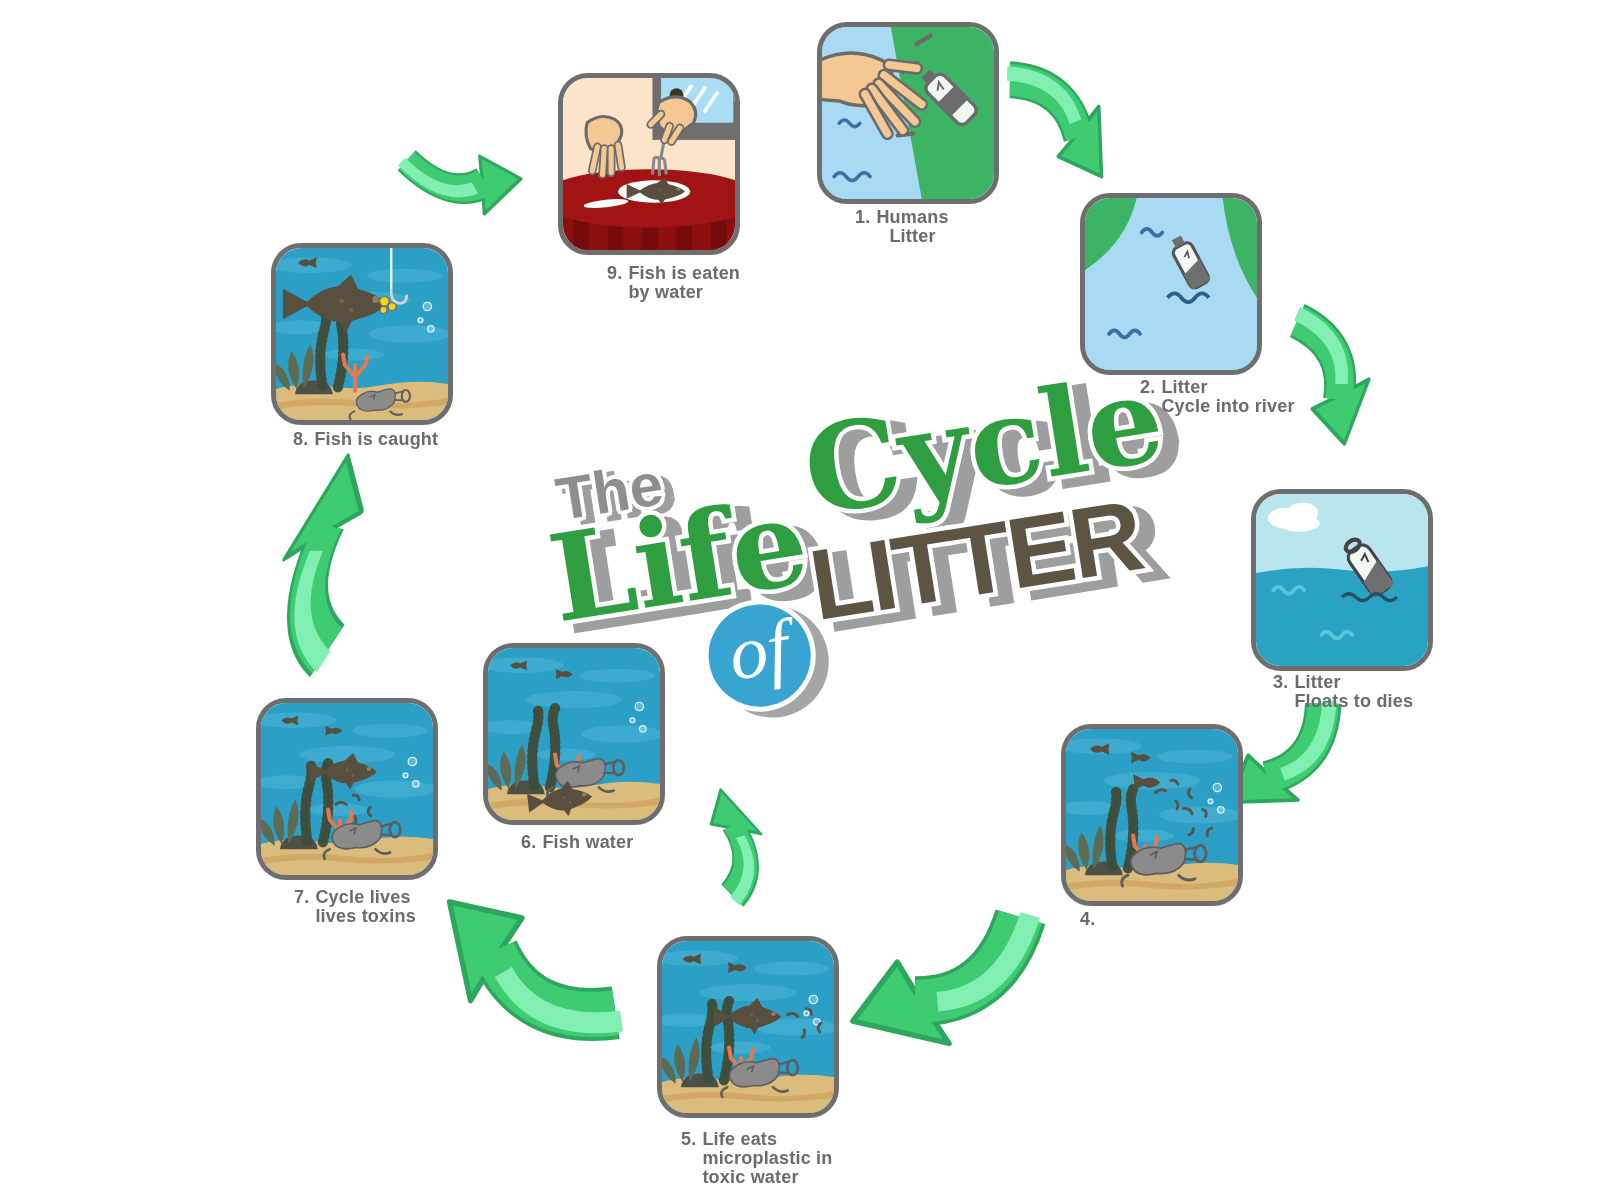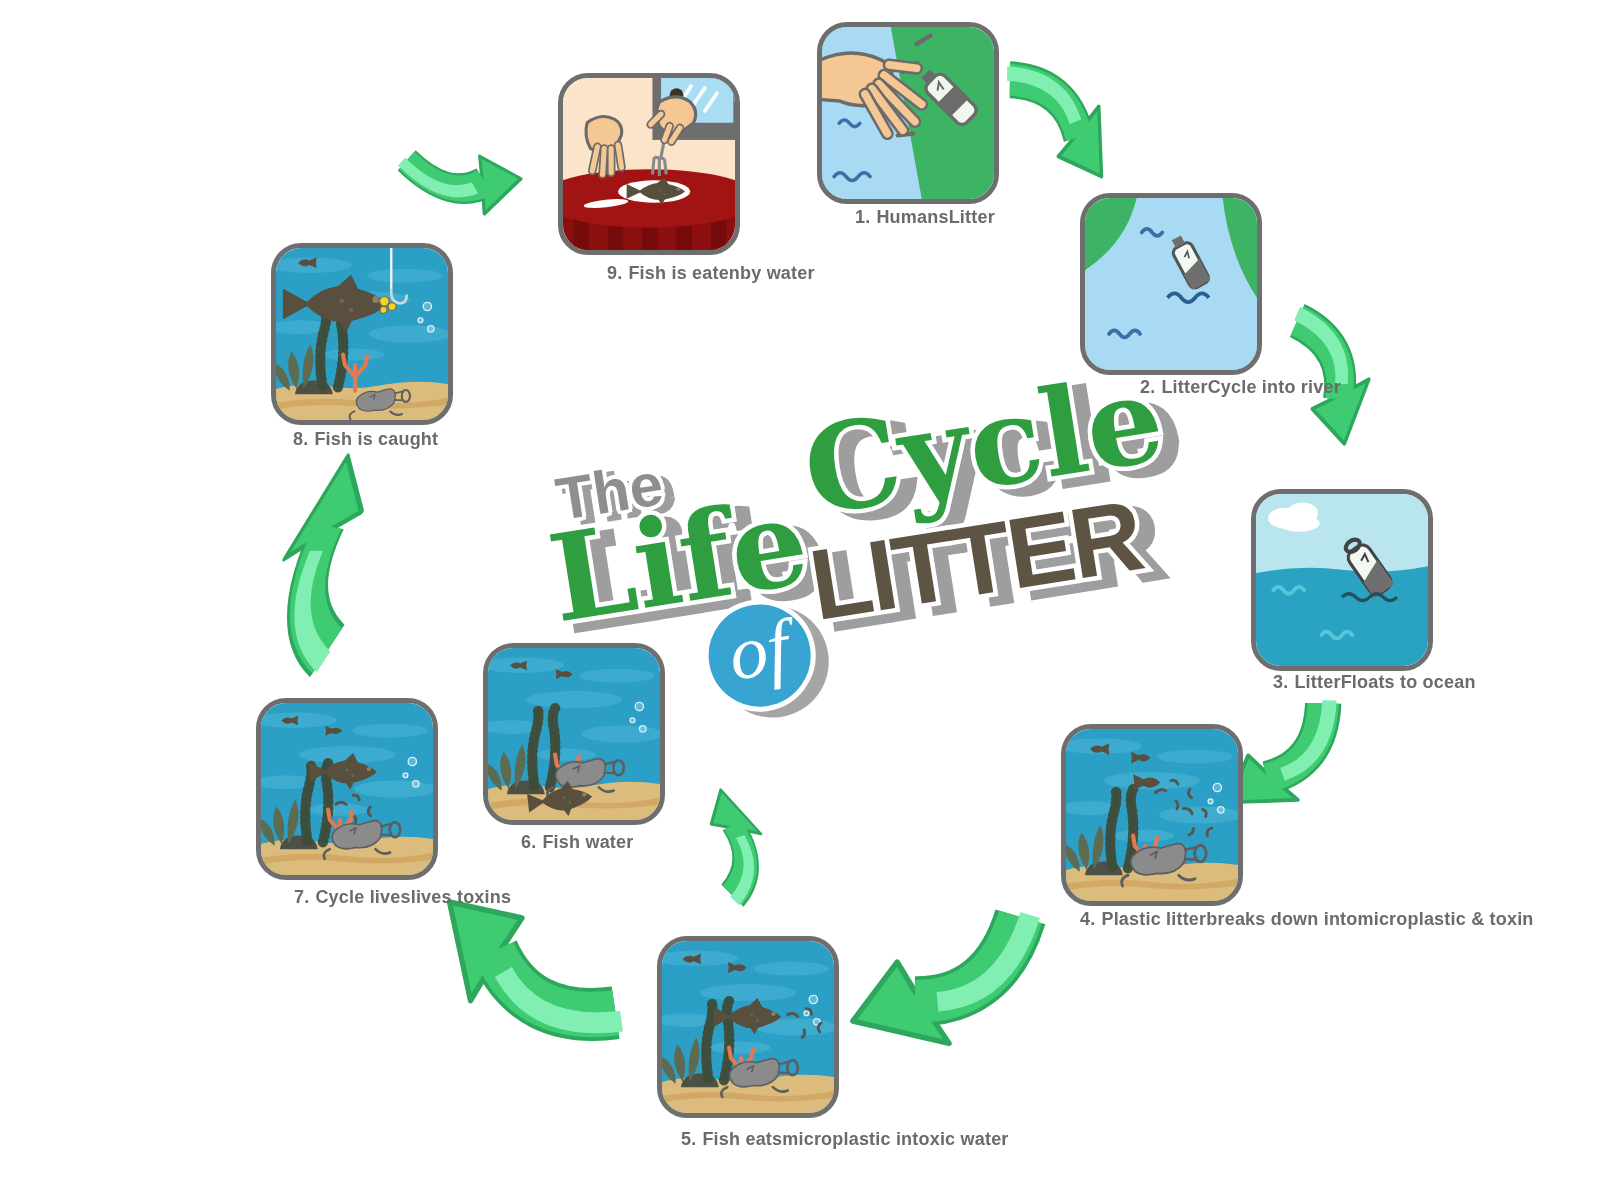--- a/index.html
+++ b/index.html
@@ -8,21 +8,21 @@
 
   
   .panel{position:absolute;width:182px;height:182px;box-sizing:border-box;
          border:5px solid #6e6e6e;border-radius:30px;overflow:hidden;background:#fff;}
   .panel svg{display:block;width:100%;height:100%;}
 
   
   .caption{position:absolute;display:flex;color:#6b6b6b;
            font-weight:bold;font-size:18px;line-height:19px;letter-spacing:.2px;white-space:nowrap;}
   .caption .num{margin-right:6px;}
-  .caption .lines{display:flex;flex-direction:row;}
+  .caption .lines{display:flex;flex-direction:column;}
   .caption.center-lines .lines{align-items:center;}
 
   
   .arrow{position:absolute;}
   .arrow svg{display:block;width:100%;height:100%;overflow:visible;}
 
   
   #title{position:absolute;left:540px;top:398px;width:700px;height:320px;
          transform:rotate(-9deg);}
   .word{position:absolute;white-space:nowrap;}
@@ -278,58 +278,53 @@
         <ellipse cx="0" cy="-17" rx="4.5" ry="3" fill="none" stroke="#444444" stroke-width="2.4"></ellipse>
         <path d="M-1,-7 l4,-2 l-1,5" stroke="#444444" stroke-width="1.2" fill="none"></path>
       </g>
       <path d="M50,60 q4,-4 8,0 q4,4 8,0 q4,-4 8,0 q4,4 8,0" stroke="#25505f" stroke-width="1.8" fill="none"></path>
     </svg>
   </div>
   <div class="caption" style="left:1273px;top:673px">
     <span class="num">3.</span>
     <div class="lines">
         <span>Litter</span>
-        <span>Floats to ocean</span>
+        <span>Floats to dies</span>
       </div>
   </div>
 
   <div class="panel" style="left:1061px;top:724px">
     <svg viewBox="0 0 100 100" preserveAspectRatio="none">
       <use href="#uw"></use>
       <use href="#fishS" transform="translate(13,8) scale(1.15)"></use>
       <use href="#fishS" transform="translate(50,13) scale(-1.15,1.15)"></use>
       <use href="#fishS" transform="translate(56,26) scale(-1.6,1.6)"></use>
       <use href="#bits" transform="translate(52,34)"></use>
       <use href="#bits" transform="translate(70,44) rotate(40)"></use>
       <use href="#bottleC" transform="translate(34,64) scale(1.05)"></use>
     </svg>
   </div>
   <div class="caption" style="left:1080px;top:910px">
     <span class="num">4.</span>
-    <div class="lines">
-        <span>Plastic litter</span>
-        <span>breaks down into</span>
-        <span>microplastic &amp; toxin</span>
-      </div>
   </div>
 
   <div class="panel" style="left:657px;top:936px">
     <svg viewBox="0 0 100 100" preserveAspectRatio="none">
       <use href="#uw"></use>
       <use href="#fishS" transform="translate(11,7) scale(1.1)"></use>
       <use href="#fishS" transform="translate(50,12) scale(-1.1,1.1)"></use>
       <use href="#fishB" transform="translate(36,36) scale(1.15)"></use>
       <use href="#bits" transform="translate(74,40) rotate(20)"></use>
       <use href="#bottleC" transform="translate(36,66) scale(0.95)"></use>
     </svg>
   </div>
   <div class="caption" style="left:681px;top:1130px">
     <span class="num">5.</span>
     <div class="lines">
-        <span>Fish eats</span>
+        <span>Life eats</span>
         <span>microplastic in</span>
         <span>toxic water</span>
       </div>
   </div>
 
   <div class="panel" style="left:483px;top:643px">
     <svg viewBox="0 0 100 100" preserveAspectRatio="none">
       <use href="#uw"></use>
       <use href="#fishS" transform="translate(12,7)"></use>
       <use href="#fishS" transform="translate(50,12) scale(-1,1)"></use>

